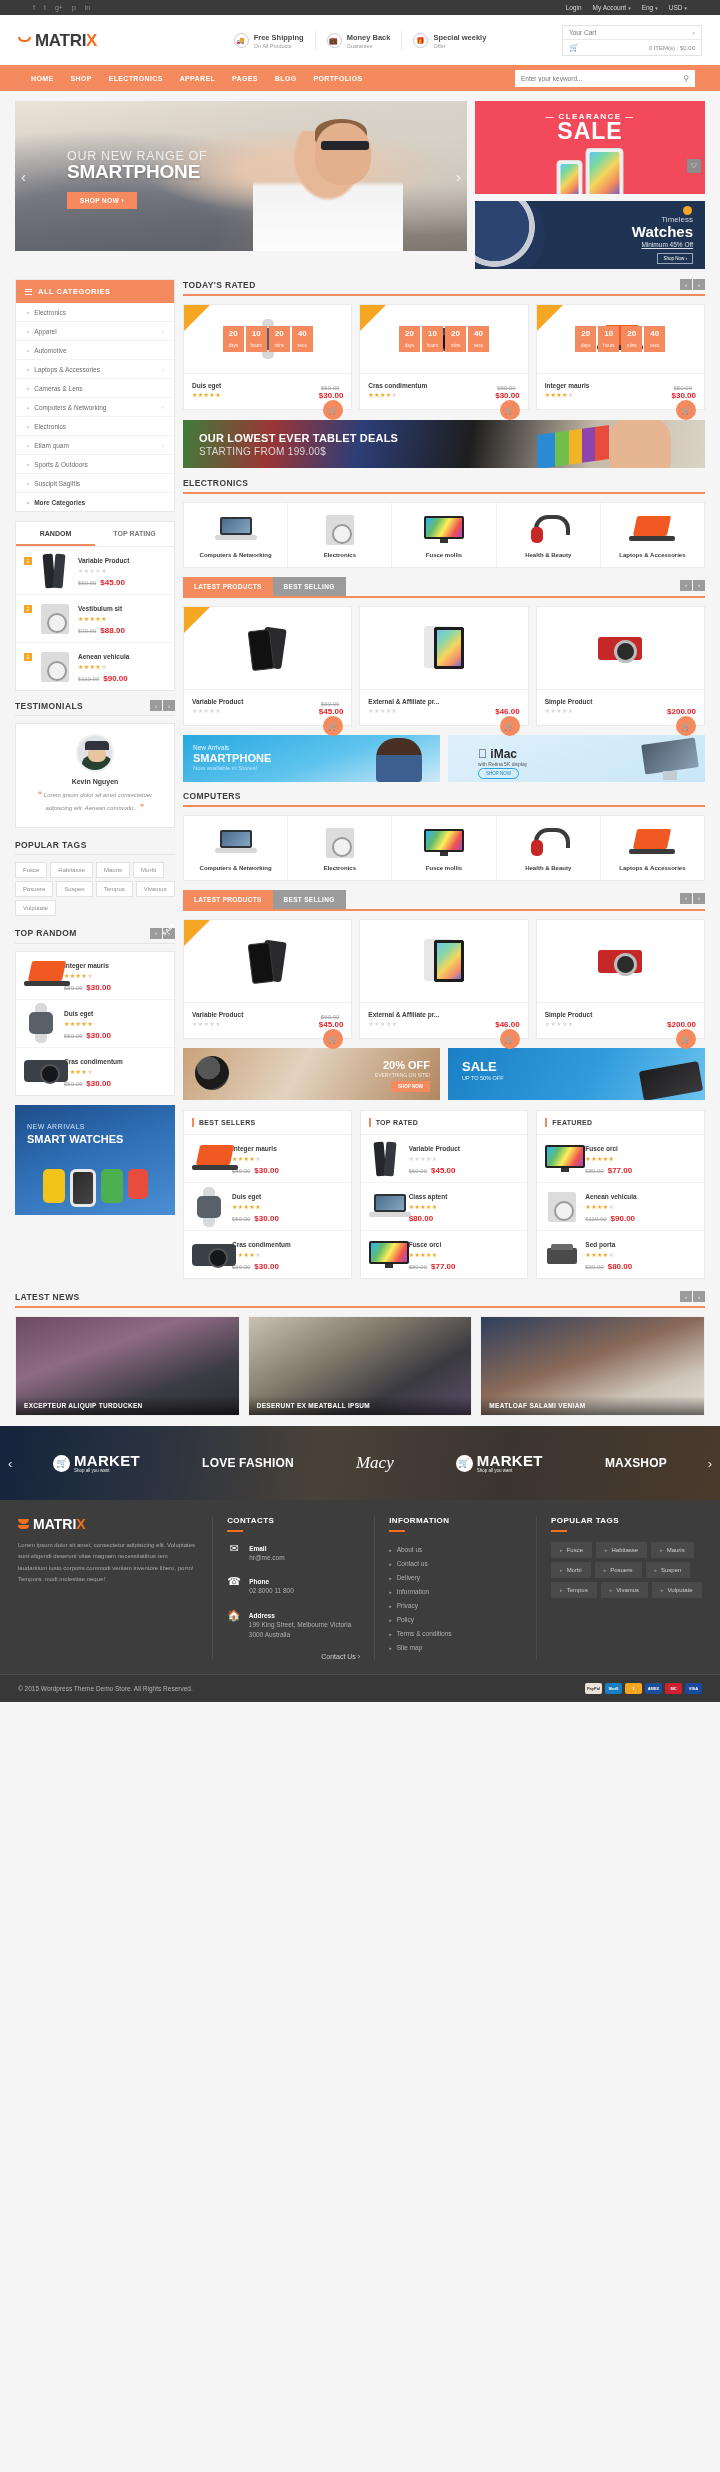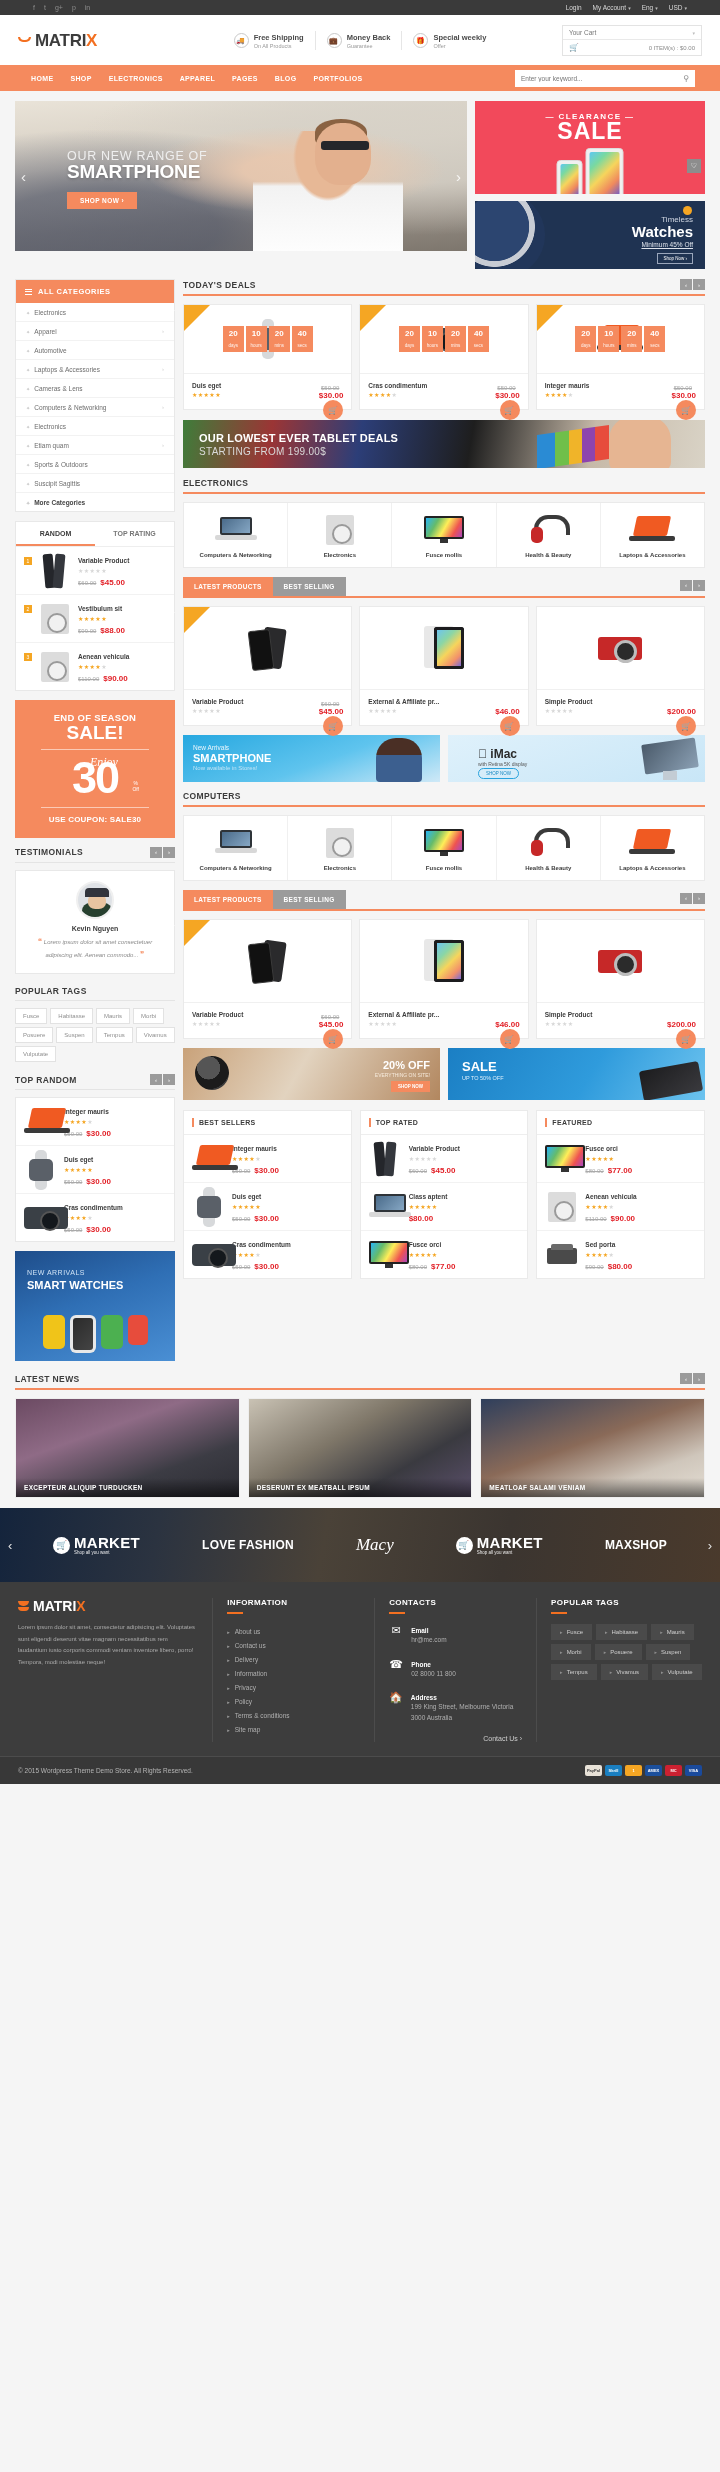--- a/index.html
+++ b/index.html
@@ -571,35 +571,20 @@
               <div class="mini">
                 <span class="rankbox">3</span>
                 <span class="mini-img">
                   <span class="pv pv-wash"></span>
                 </span>
                 <span class="mini-info"><span class="mini-name">Aenean vehicula</span><span class="stars" style="display:block"><span>★</span><span>★</span><span>★</span><span>★</span><span class="off">★</span></span><span><span class="old">$110.00</span><span class="new">$90.00</span></span></span>
               </div>
             </div>
         </div>
 
-        <div class="sale-promo">
-          <div class="sp1">END OF SEASON</div>
-          <div class="sp2">SALE!</div>
-          <div class="sp-hr"></div>
-          <div class="sp-big">
-            <div class="sp-enjoy">Enjoy</div>
-            <div class="sp-30">30</div>
-            <div class="sp-off">
-              <div>%</div>
-                <div>Off</div>
-            </div>
-          </div>
-          <div class="sp-hr"></div>
-          <div class="sp-coupon">USE COUPON: SALE30</div>
-        </div>
 
         <div class="side-head">
           <div class="sec-title">TESTIMONIALS</div>
           <div class="navbtns">
             <span>‹</span>
             <span>›</span>
           </div>
         </div>
         <div class="testi">
           <div class="avatar">
@@ -668,21 +653,21 @@
             </div>
             <div style="width:22px;height:34px;background:#4cb050;border-radius:5px"></div>
             <div style="width:20px;height:30px;background:#e74c3c;border-radius:5px"></div>
           </div>
         </div>
       </aside>
 
       <section class="content">
 
         <div class="sec-head">
-          <div class="sec-title">TODAY'S DEALS</div>
+          <div class="sec-title">TODAY'S RATED</div>
           <div class="navbtns">
             <span>‹</span>
             <span>›</span>
           </div>
         </div>
         <div class="deal-row" id="dealrow">
             <div class="card">
               <span class="ribbon">
                 <span>SALE</span>
               </span>
@@ -1131,54 +1116,54 @@
   </div>
 
   <footer>
     <div class="foot-grid">
       <div class="fcol c1">
         <div class="flogo">
           <span class="flogo-mark"></span>
           <span class="flogo-t"><span>MATRI</span><i>X</i></span>
         </div>
         <div class="fdesc">Lorem ipsum dolor sit amet, consectetur adipisicing elit. Voluptates sunt eligendi deserunt vitae magnam necessitatibus rem laudantium iusto corporis commodi veniam inventore libero, porro! Tempora, modi molestiae neque!</div>
+      </div>
+      <div class="fcol c2">
+        <div class="fhead">CONTACTS</div>
+        <div class="fbar"></div>
+        <div id="contacts">
+            <div class="contact-item">
+              <span class="ci-icon">✉</span>
+              <span><span class="ci-label">Email</span><span class="ci-val" style="display:block">hr@me.com</span></span>
+            </div>
+            <div class="contact-item">
+              <span class="ci-icon">☎</span>
+              <span><span class="ci-label">Phone</span><span class="ci-val" style="display:block">02 8000 11 800</span></span>
+            </div>
+            <div class="contact-item">
+              <span class="ci-icon">🏠</span>
+              <span><span class="ci-label">Address</span><span class="ci-val" style="display:block">199 King Street, Melbourne Victoria 3000 Australia</span></span>
+            </div>
+          </div>
+        <div class="contact-cta">Contact Us ›</div>
       </div>
       <div class="fcol c3">
         <div class="fhead">INFORMATION</div>
         <div class="fbar"></div>
         <ul class="flist" id="infolist">
             <li>About us</li>
             <li>Contact us</li>
             <li>Delivery</li>
             <li>Information</li>
             <li>Privacy</li>
             <li>Policy</li>
             <li>Terms &amp; conditions</li>
             <li>Site map</li>
           </ul>
       </div>
-      <div class="fcol c2">
-        <div class="fhead">CONTACTS</div>
-        <div class="fbar"></div>
-        <div id="contacts">
-            <div class="contact-item">
-              <span class="ci-icon">✉</span>
-              <span><span class="ci-label">Email</span><span class="ci-val" style="display:block">hr@me.com</span></span>
-            </div>
-            <div class="contact-item">
-              <span class="ci-icon">☎</span>
-              <span><span class="ci-label">Phone</span><span class="ci-val" style="display:block">02 8000 11 800</span></span>
-            </div>
-            <div class="contact-item">
-              <span class="ci-icon">🏠</span>
-              <span><span class="ci-label">Address</span><span class="ci-val" style="display:block">199 King Street, Melbourne Victoria 3000 Australia</span></span>
-            </div>
-          </div>
-        <div class="contact-cta">Contact Us ›</div>
-      </div>
       <div class="fcol c4">
         <div class="fhead">POPULAR TAGS</div>
         <div class="fbar"></div>
         <div class="ftags" id="foottags">
             <span class="ftag">Fusce</span>
             <span class="ftag">Habitasse</span>
             <span class="ftag">Mauris</span>
             <span class="ftag">Morbi</span>
             <span class="ftag">Posuere</span>
             <span class="ftag">Suspen</span>

